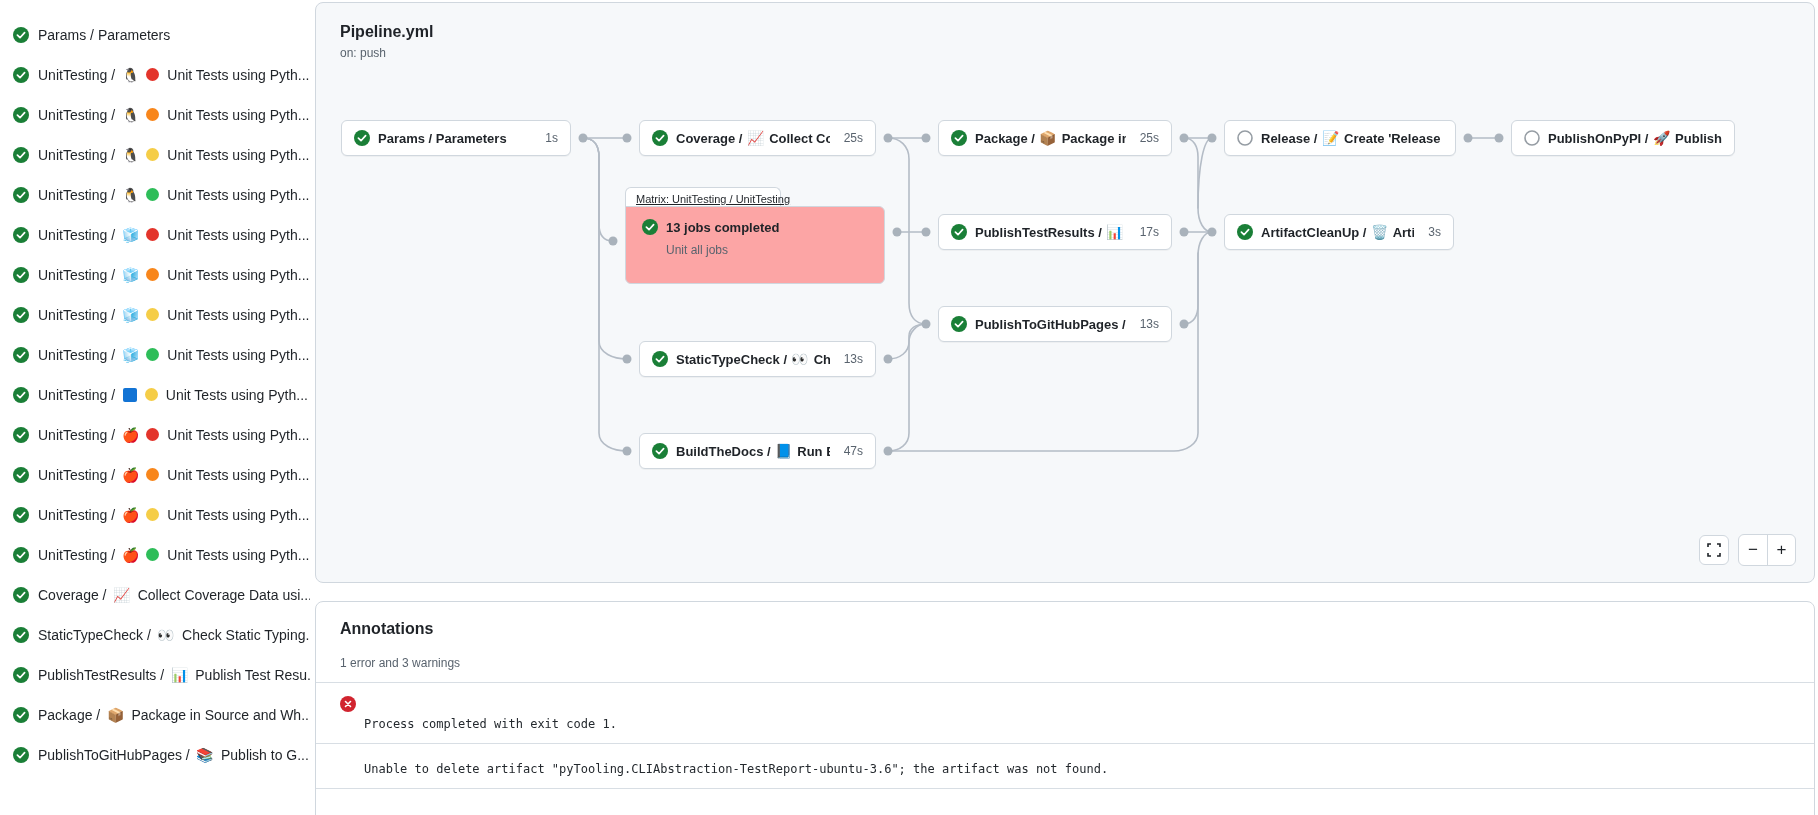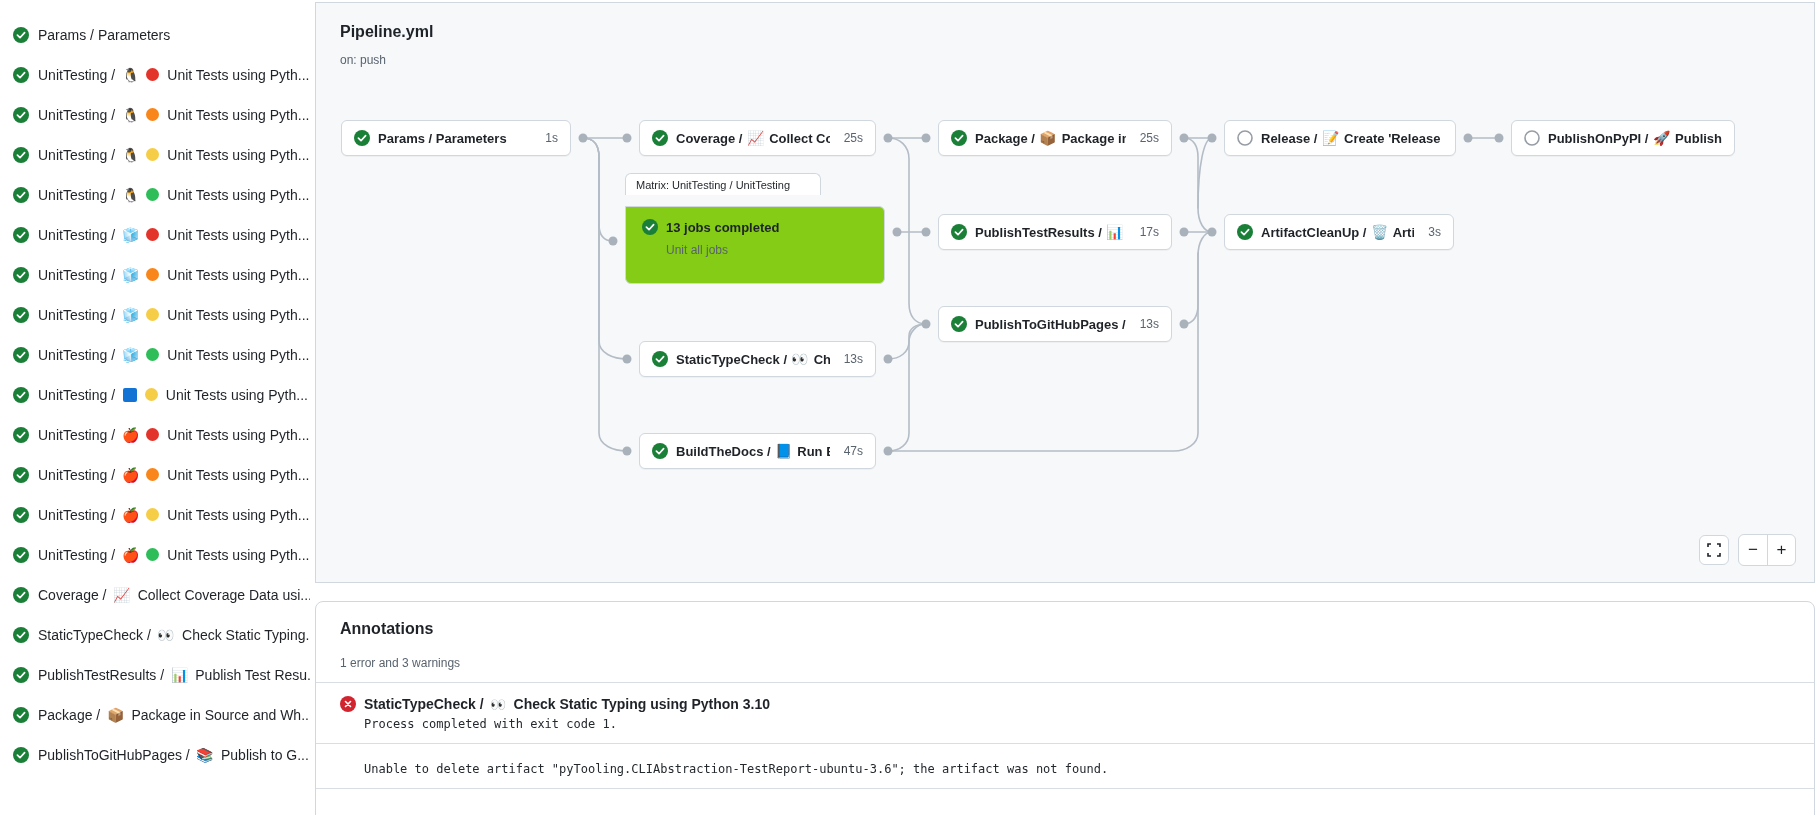--- a/index.html
+++ b/index.html
@@ -11,37 +11,37 @@
   .side-item { display:flex; align-items:center; height:40px; padding-left:13px; font-size:14px; white-space:nowrap; overflow:hidden; cursor:pointer; }
   .side-item .txt { margin-left:9px; white-space:nowrap; }
   .emoji { font-family:"DejaVu Sans", sans-serif; font-size:14px; margin:0 3px; }
   .pydot { display:inline-block; width:13px; height:13px; border-radius:50%; margin:0 4px; vertical-align:-1px; }
   .winsq { display:inline-block; width:14px; height:14px; background:#1273d4; border-radius:2px; margin:0 4px; vertical-align:-2px; }
 
   .check-ic, .skip-ic, .err-ic { flex:none; display:inline-block; }
 
   
   .graph-panel { position:absolute; left:315px; top:2px; width:1500px; height:581px;
-    background:#f6f8fa; border:1px solid #d0d7de; border-radius:0;padding-left:8px; }
+    background:#f6f8fa; border:1px solid #d0d7de; border-radius:8px;padding-left:8px; }
   .graph-head { position:absolute; left:24px; top:20px; }
   .graph-title { font-size:16px; font-weight:bold; color:#1f2328; }
-  .graph-sub { font-size:12px; color:#59636e; margin-top:12px; }
+  .graph-sub { font-size:12px; color:#59636e; margin-top:5px; }
 
   .edges { position:absolute; left:0; top:0; width:1500px; height:581px; pointer-events:none; }
 
   .node { position:absolute; height:36px; display:flex; align-items:center; gap:8px; padding:0 12px;
     background:#fff; border:1px solid #d0d7de; border-radius:6px; box-shadow:0 1px 0 rgba(27,31,36,.04);
     font-size:13px; font-weight:600; color:#1f2328; white-space:nowrap; overflow:hidden; cursor:pointer; }
   .node .nlabel { white-space:nowrap; overflow:hidden; }
   .node .dur { margin-left:auto; font-size:12px; font-weight:400; color:#59636e; padding-left:6px; }
   .node .emoji { margin:0 1px; }
 
   .matrix-tab { position:absolute; background:#fff; border:1px solid #d0d7de; border-bottom:none;
     border-radius:6px 6px 0 0; font-size:11px; color:#1f2328; padding:5px 10px 4px; white-space:nowrap; cursor:pointer; }
-  .matrix-card { position:absolute; background:#84cc16; border:1px solid #d0d7de; border-radius:0 6px 6px 6px;
+  .matrix-card { position:absolute; background:#fca5a5; border:1px solid #d0d7de; border-radius:0 6px 6px 6px;
     padding:12px 16px; cursor:pointer; }
   .matrix-sum { display:flex; align-items:center; gap:8px; font-size:13px; font-weight:600; }
   .matrix-link { margin-top:8px; margin-left:24px; font-size:12px; color:#59636e; cursor:pointer; }
 
   
   .gcontrols { position:absolute; right:18px; bottom:16px; display:flex; gap:9px; align-items:center; }
   .gbtn { width:30px; height:30px; background:#fff; border:1px solid #d0d7de; border-radius:6px;
     display:flex; align-items:center; justify-content:center; cursor:pointer; }
   .gbtn-group { display:flex; background:#fff; border:1px solid #d0d7de; border-radius:6px; overflow:hidden; }
   .gbtn-half { width:28px; height:30px; display:flex; align-items:center; justify-content:center;
@@ -314,21 +314,21 @@
       <div class="node" style="left: 323px; top: 430px; width: 237px;">
         <svg width="16" height="16" viewBox="0 0 16 16" class="check-ic">
           <circle cx="8" cy="8" r="8" fill="#1a7f37"></circle>
           <path d="M4.4 8.2 L7 10.7 L11.6 5.6" fill="none" stroke="#fff" stroke-width="1.7" stroke-linecap="round" stroke-linejoin="round"></path>
         </svg>
         <span class="nlabel">BuildTheDocs / <span class="emoji">📘</span> Run Buil...</span>
         <span class="dur">47s</span>
       </div>
     </div>
 
-  <div class="matrix-tab" id="matrix-tab" style="left: 309px; top: 170px; width: 196px;">Matrix: UnitTesting / UnitTesting</div>
+  <div class="matrix-tab" id="matrix-tab" style="left: 309px; top: 184px; width: 156px; text-decoration: underline;">Matrix: UnitTesting / UnitTesting</div>
   <div class="matrix-card" id="matrix-card" style="left: 309px; top: 203px; width: 260px; height: 78px;">
     <div class="matrix-sum">
       <svg width="16" height="16" viewBox="0 0 16 16" class="check-ic">
           <circle cx="8" cy="8" r="8" fill="#1a7f37"></circle>
           <path d="M4.4 8.2 L7 10.7 L11.6 5.6" fill="none" stroke="#fff" stroke-width="1.7" stroke-linecap="round" stroke-linejoin="round"></path>
         </svg>
       <span>13 jobs completed</span>
     </div>
     <div class="matrix-link">Unit all jobs</div>
   </div>
@@ -355,21 +355,20 @@
     <div class="ann-title">Annotations</div>
     <div class="ann-sub">1 error and 3 warnings</div>
   </div>
   <div id="ann-list">
       <div class="ann-item">
         <div class="ann-row">
           <svg width="16" height="16" viewBox="0 0 16 16" class="err-ic">
             <circle cx="8" cy="8" r="8" fill="#d1242f"></circle>
             <path d="M5.5 5.5 L10.5 10.5 M10.5 5.5 L5.5 10.5" stroke="#fff" stroke-width="1.6" stroke-linecap="round"></path>
           </svg>
-          <span>StaticTypeCheck / <span class="emoji">👀</span> Check Static Typing using Python 3.10</span>
         </div>
         <div class="ann-detail">Process completed with exit code 1.</div>
       </div>
       <div class="ann-item">
         <div class="ann-detail">Unable to delete artifact "pyTooling.CLIAbstraction-TestReport-ubuntu-3.6"; the artifact was not found.</div>
       </div>
     </div>
 </div>
 
 </body></html>

